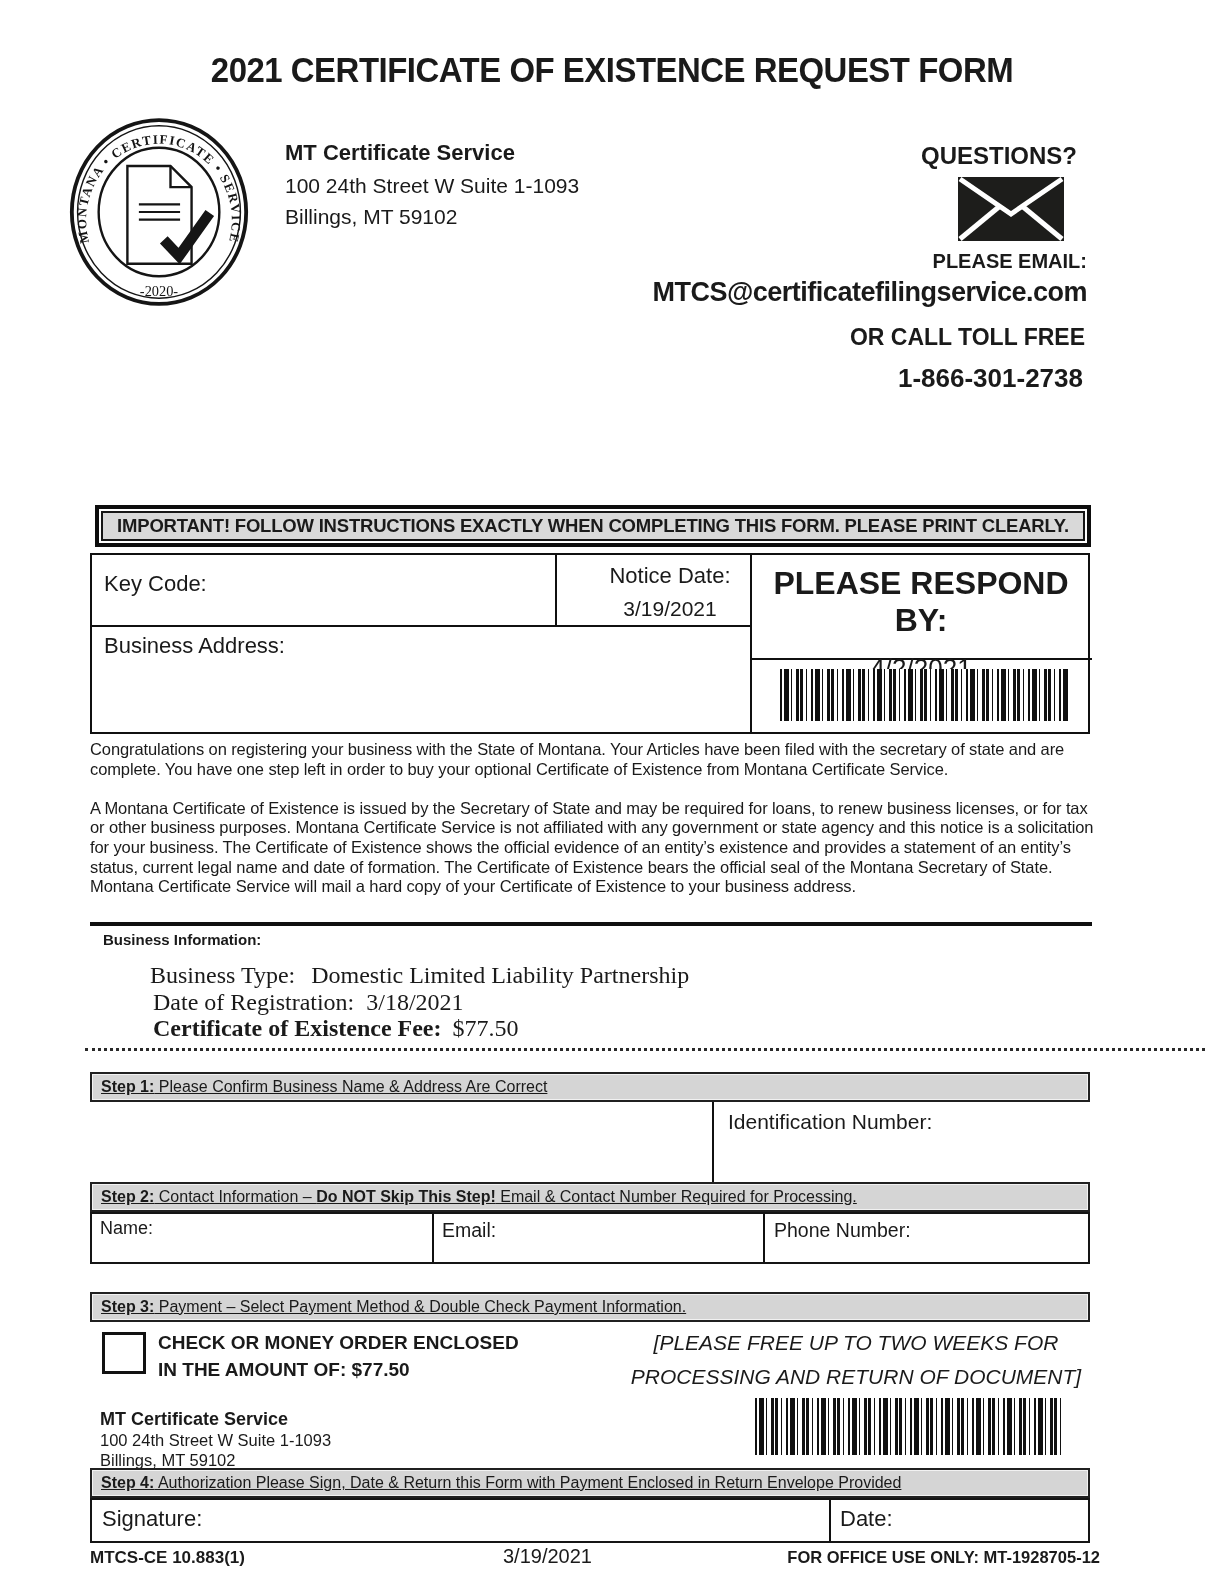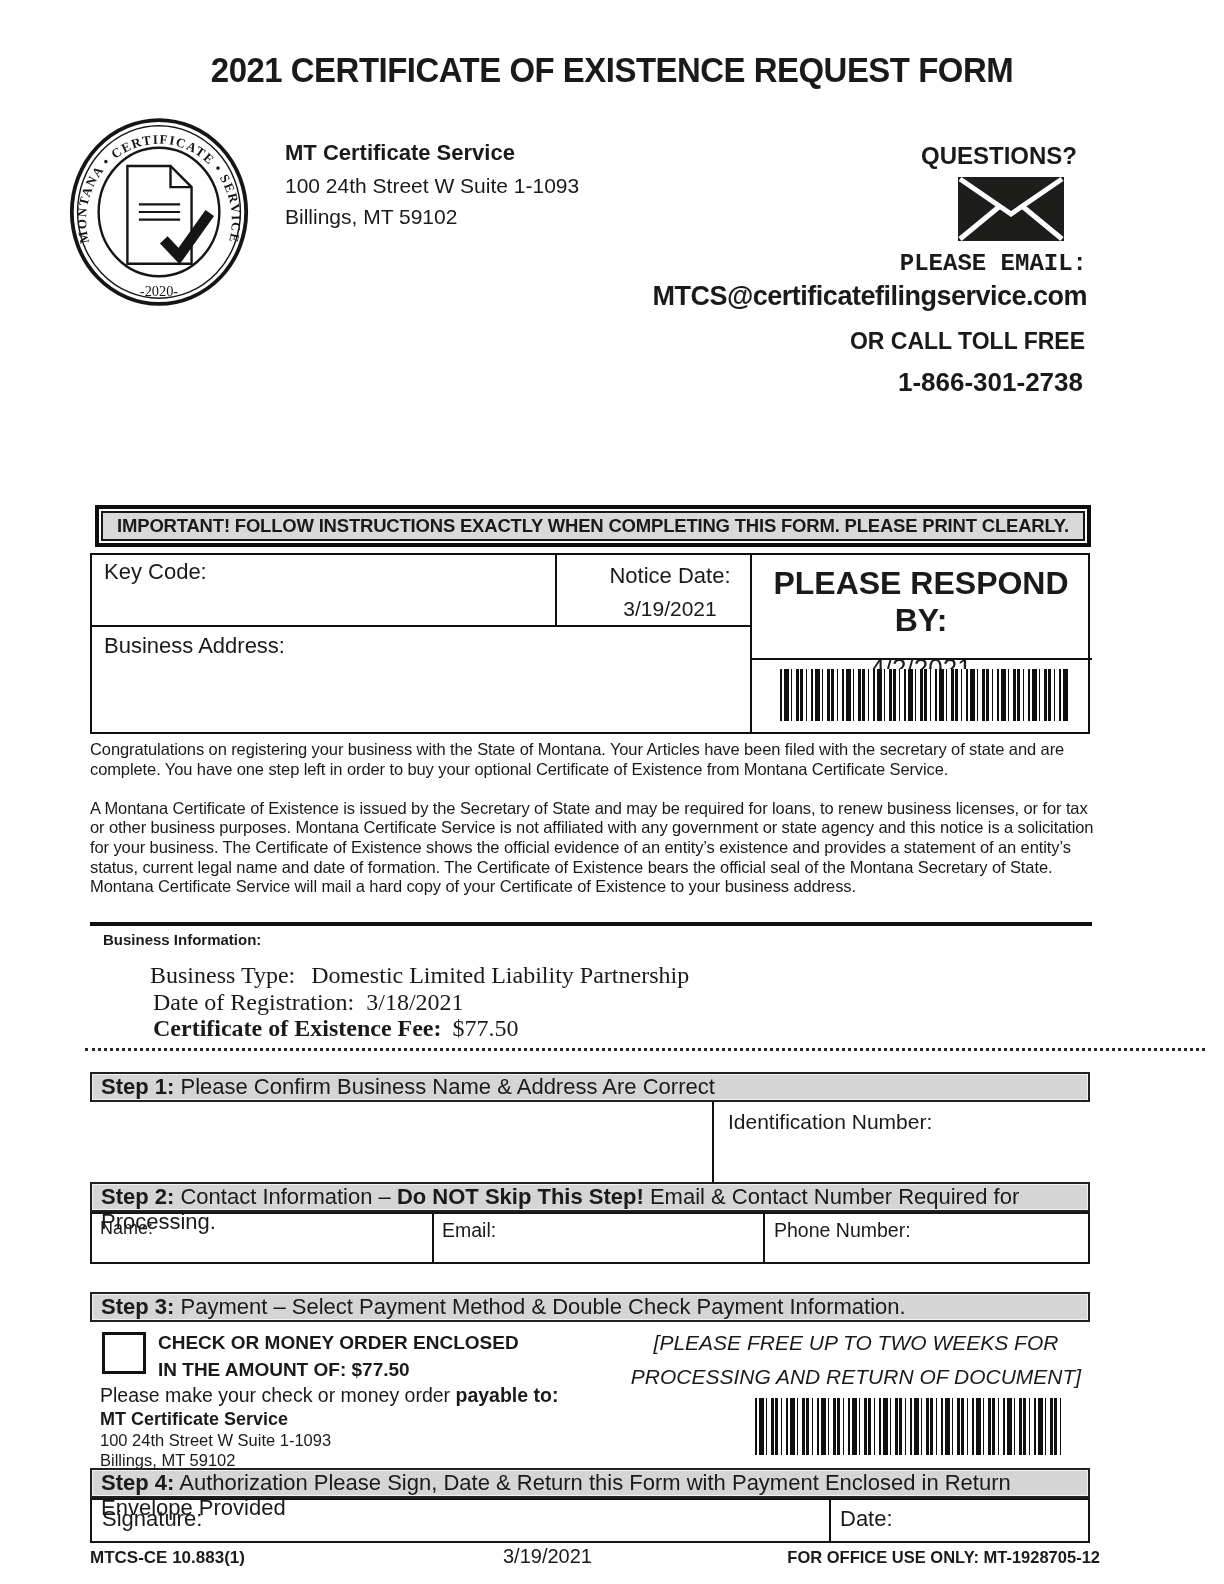--- a/index.html
+++ b/index.html
@@ -6,21 +6,21 @@
   .page{position:relative;width:1224px;height:1584px;background:#ffffff;margin:0 auto;
         font-family:"Liberation Sans",sans-serif;color:#1a1a1a;overflow:hidden;}
   .abs{position:absolute;}
   .title{left:0;top:50px;width:100%;text-align:center;font-size:35px;font-weight:bold;
          letter-spacing:-.5px;transform:scaleX(.94);}
   .company-name{font-size:22px;font-weight:bold;margin-bottom:4px;}
   .company-line{font-size:21px;line-height:31px;}
   .contact-col{left:600px;top:142px;width:487px;display:flex;flex-direction:column;align-items:flex-end;}
   .questions{font-size:24px;font-weight:bold;margin-right:10px;}
   .envelope{margin:6px 22px 2px 0;}
-  .please-email{font-size:24px;font-weight:bold;margin-top:2px;font-family:Liberation Mono, monospace;}
+  .please-email{font-size:20px;font-weight:bold;margin-top:2px;}
   .email-addr{font-size:27px;font-weight:bold;letter-spacing:-.5px;margin-top:4px;}
   .or-call{font-size:23px;font-weight:bold;margin:16px 2px 0 0;}
   .phone{font-size:26px;font-weight:bold;margin:12px 4px 0 0;}
   .banner{left:95px;top:505px;width:988px;border:4px solid #0d0d0d;background:#fff;}
   .banner-inner{margin:2px;border:2px solid #161616;background:#d9d9d9;text-align:center;
                 font-size:18.5px;font-weight:bold;line-height:26px;letter-spacing:-.2px;}
   .info-table{left:90px;top:553px;width:1000px;height:181px;border:2px solid #101010;box-sizing:border-box;}
   .cell-label{font-size:22px;}
   .v-line{position:absolute;background:#101010;width:2px;}
   .h-line{position:absolute;background:#101010;height:2px;}
@@ -32,22 +32,22 @@
       #101010 0 2px,#fff 2px 4px,#101010 4px 9px,#fff 9px 11px,
       #101010 11px 12px,#fff 12px 16px,#101010 16px 19px,#fff 19px 20px,
       #101010 20px 23px,#fff 23px 26px,#101010 26px 27px,#fff 27px 31px);}
   .intro{left:90px;top:740px;width:1010px;font-size:16.5px;line-height:19.6px;letter-spacing:-.1px;}
   .intro .b{font-weight:bold;}
   .rule{left:90px;top:922px;width:1002px;height:4px;background:#101010;}
   .bi-head{left:103px;top:931px;font-size:15px;font-weight:bold;}
   .bi-line{font-size:24px;font-family:Liberation Serif, serif;}
   .dotted{left:85px;top:1048px;width:1120px;border-top:3px dotted #2a2a2a;}
   .step-bar{left:90px;width:1000px;height:30px;background:#d5d5d5;border:2px solid #202020;
-            box-sizing:border-box;font-size:22px;line-height:25px;padding-left:9px;
-            box-shadow:inset 0 0 0 1px #f2f2f2;}
+            box-sizing:border-box;font-size:16px;line-height:25px;padding-left:9px;
+            box-shadow:inset 0 0 0 1px #f2f2f2;text-decoration:underline;}
   .step-bar .b{font-weight:bold;}
   .row-box{left:90px;width:1000px;border:2px solid #151515;box-sizing:border-box;}
   .field-label{font-size:19.5px;}
   .chk-box{left:102px;top:1332px;width:44px;height:42px;border:3px solid #111;box-sizing:border-box;background:#fff;}
   .chk-text{left:158px;top:1329px;font-size:19px;font-weight:bold;line-height:27px;}
   .payable{left:100px;top:1384px;font-size:19.5px;}
   .payee-name{left:100px;top:1409px;font-size:18px;font-weight:bold;}
   .payee-line{font-size:16.5px;}
   .allow-note{left:620px;top:1326px;width:472px;text-align:center;font-style:italic;
               font-size:21px;line-height:34px;}
@@ -106,21 +106,21 @@
   <div class="abs banner">
     <div class="banner-inner">IMPORTANT! FOLLOW INSTRUCTIONS EXACTLY WHEN COMPLETING THIS FORM. PLEASE PRINT CLEARLY.</div>
   </div>
 
   <div class="abs info-table">
     <div class="v-line" style="left:463px;top:0;height:70px;"></div>
     <div class="v-line" style="left:658px;top:0;height:177px;"></div>
     <div class="h-line" style="left:0;top:70px;width:658px;"></div>
     <div class="h-line" style="left:658px;top:103px;width:342px;"></div>
 
-    <div class="abs cell-label" style="left:12px;top:4px;">Key Code:</div>
+    <div class="abs cell-label" style="left:12px;top:16px;">Key Code:</div>
     <div class="abs" style="left:120px;top:6px;width:330px;height:58px;"></div>
 
     <div class="abs" style="left:463px;top:8px;width:230px;">
       <div class="notice">Notice Date:</div>
       <div class="notice-date">3/19/2021</div>
     </div>
 
     <div class="abs" style="left:658px;top:10px;width:342px;">
       <div class="respond-label">PLEASE RESPOND BY:</div>
       <div class="respond-date">4/2/2021</div>
@@ -178,23 +178,20 @@
   </div>
 
   <div class="abs step-bar" style="top:1292px;">
     <span class="b">Step 3:</span><span> Payment – Select Payment Method &amp; Double Check Payment Information.</span>
   </div>
   <div class="abs chk-box"></div>
   <div class="abs chk-text">
     <div>CHECK OR MONEY ORDER ENCLOSED</div>
     <div>IN THE AMOUNT OF:  $77.50</div>
   </div>
-  <div class="abs payable">
-    <span>Please make your check or money order </span><span style="font-weight:bold;">payable to:</span>
-  </div>
   <div class="abs payee-name">MT Certificate Service</div>
   <div class="abs payee-line" style="left:100px;top:1431px;">100 24th Street W Suite 1-1093</div>
   <div class="abs payee-line" style="left:100px;top:1451px;">Billings, MT 59102</div>
   <div class="abs allow-note">[PLEASE FREE UP TO TWO WEEKS FOR PROCESSING AND RETURN OF DOCUMENT]</div>
   <div class="abs barcode" style="left:755px;top:1398px;width:310px;height:57px;"></div>
 
   <div class="abs step-bar" style="top:1468px;">
     <span class="b">Step 4:</span><span> Authorization Please Sign, Date &amp; Return this Form with Payment Enclosed in Return Envelope Provided</span>
   </div>
   <div class="abs row-box" style="top:1498px;height:45px;">

